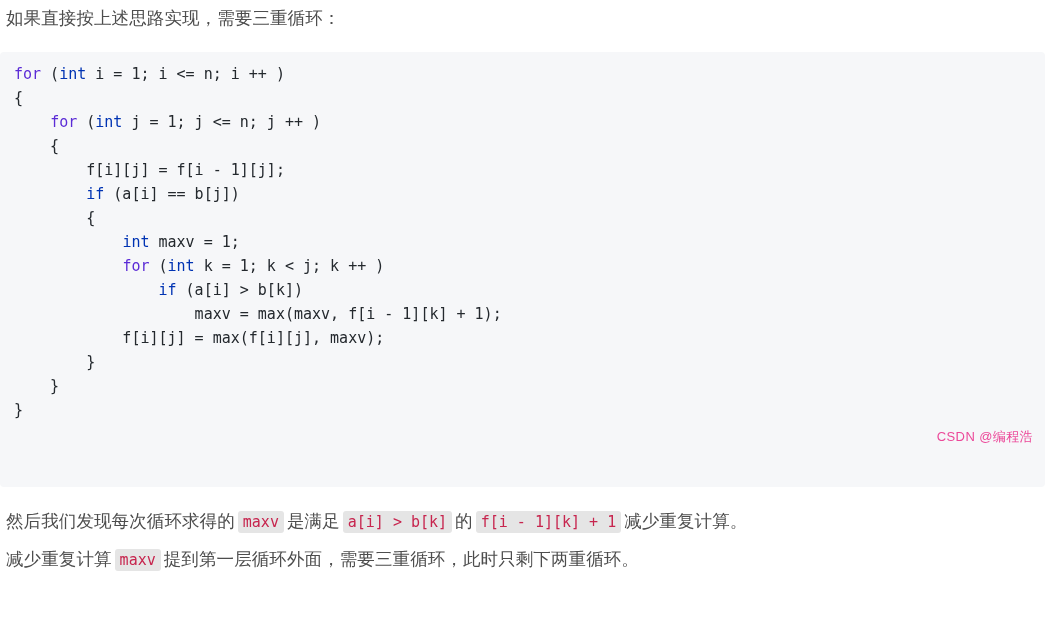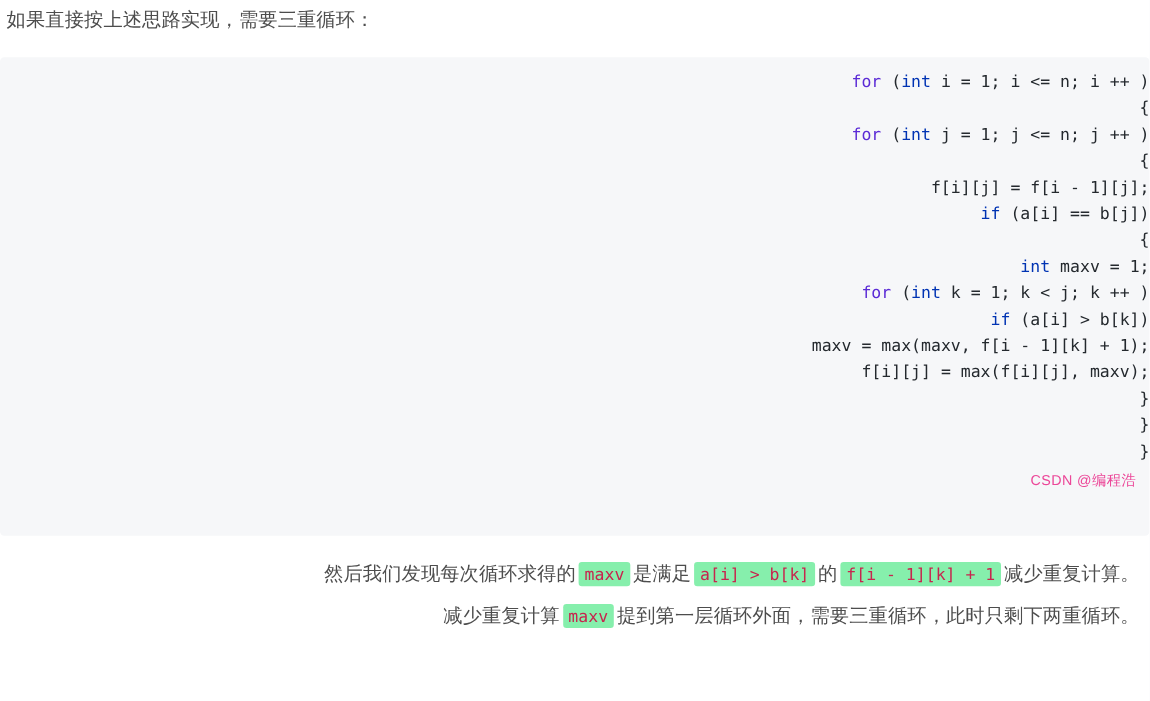--- a/index.html
+++ b/index.html
@@ -14,21 +14,20 @@
     overflow: hidden;
     font-family: "Liberation Sans", "DejaVu Sans", sans-serif;
     color: #4d4d4d;
     -webkit-font-smoothing: antialiased;
   }
 
   .page {
     position: relative;
     width: 1045px;
     height: 454px;
-    text-align: right;
   }
 
   
   .prose {
     font-size: 17.5px;
     line-height: 1.62;
     color: #4d4d4d;
     letter-spacing: 0.1px;
   }
 
@@ -57,21 +56,21 @@
     left: 6px;
     top: 598px;
     white-space: nowrap;
     line-height: 30px;
   }
 
   
   code.inline {
     font-family: "DejaVu Sans Mono", "Liberation Mono", monospace;
     font-size: 15px;
-    background: #86efac;
+    background: #e5e5e5;
     color: #c7254e;
     padding: 2px 5px;
     border-radius: 3px;
     margin: 0 3px;
     white-space: pre;
     letter-spacing: 0;
   }
 
   
   .codeblock {

